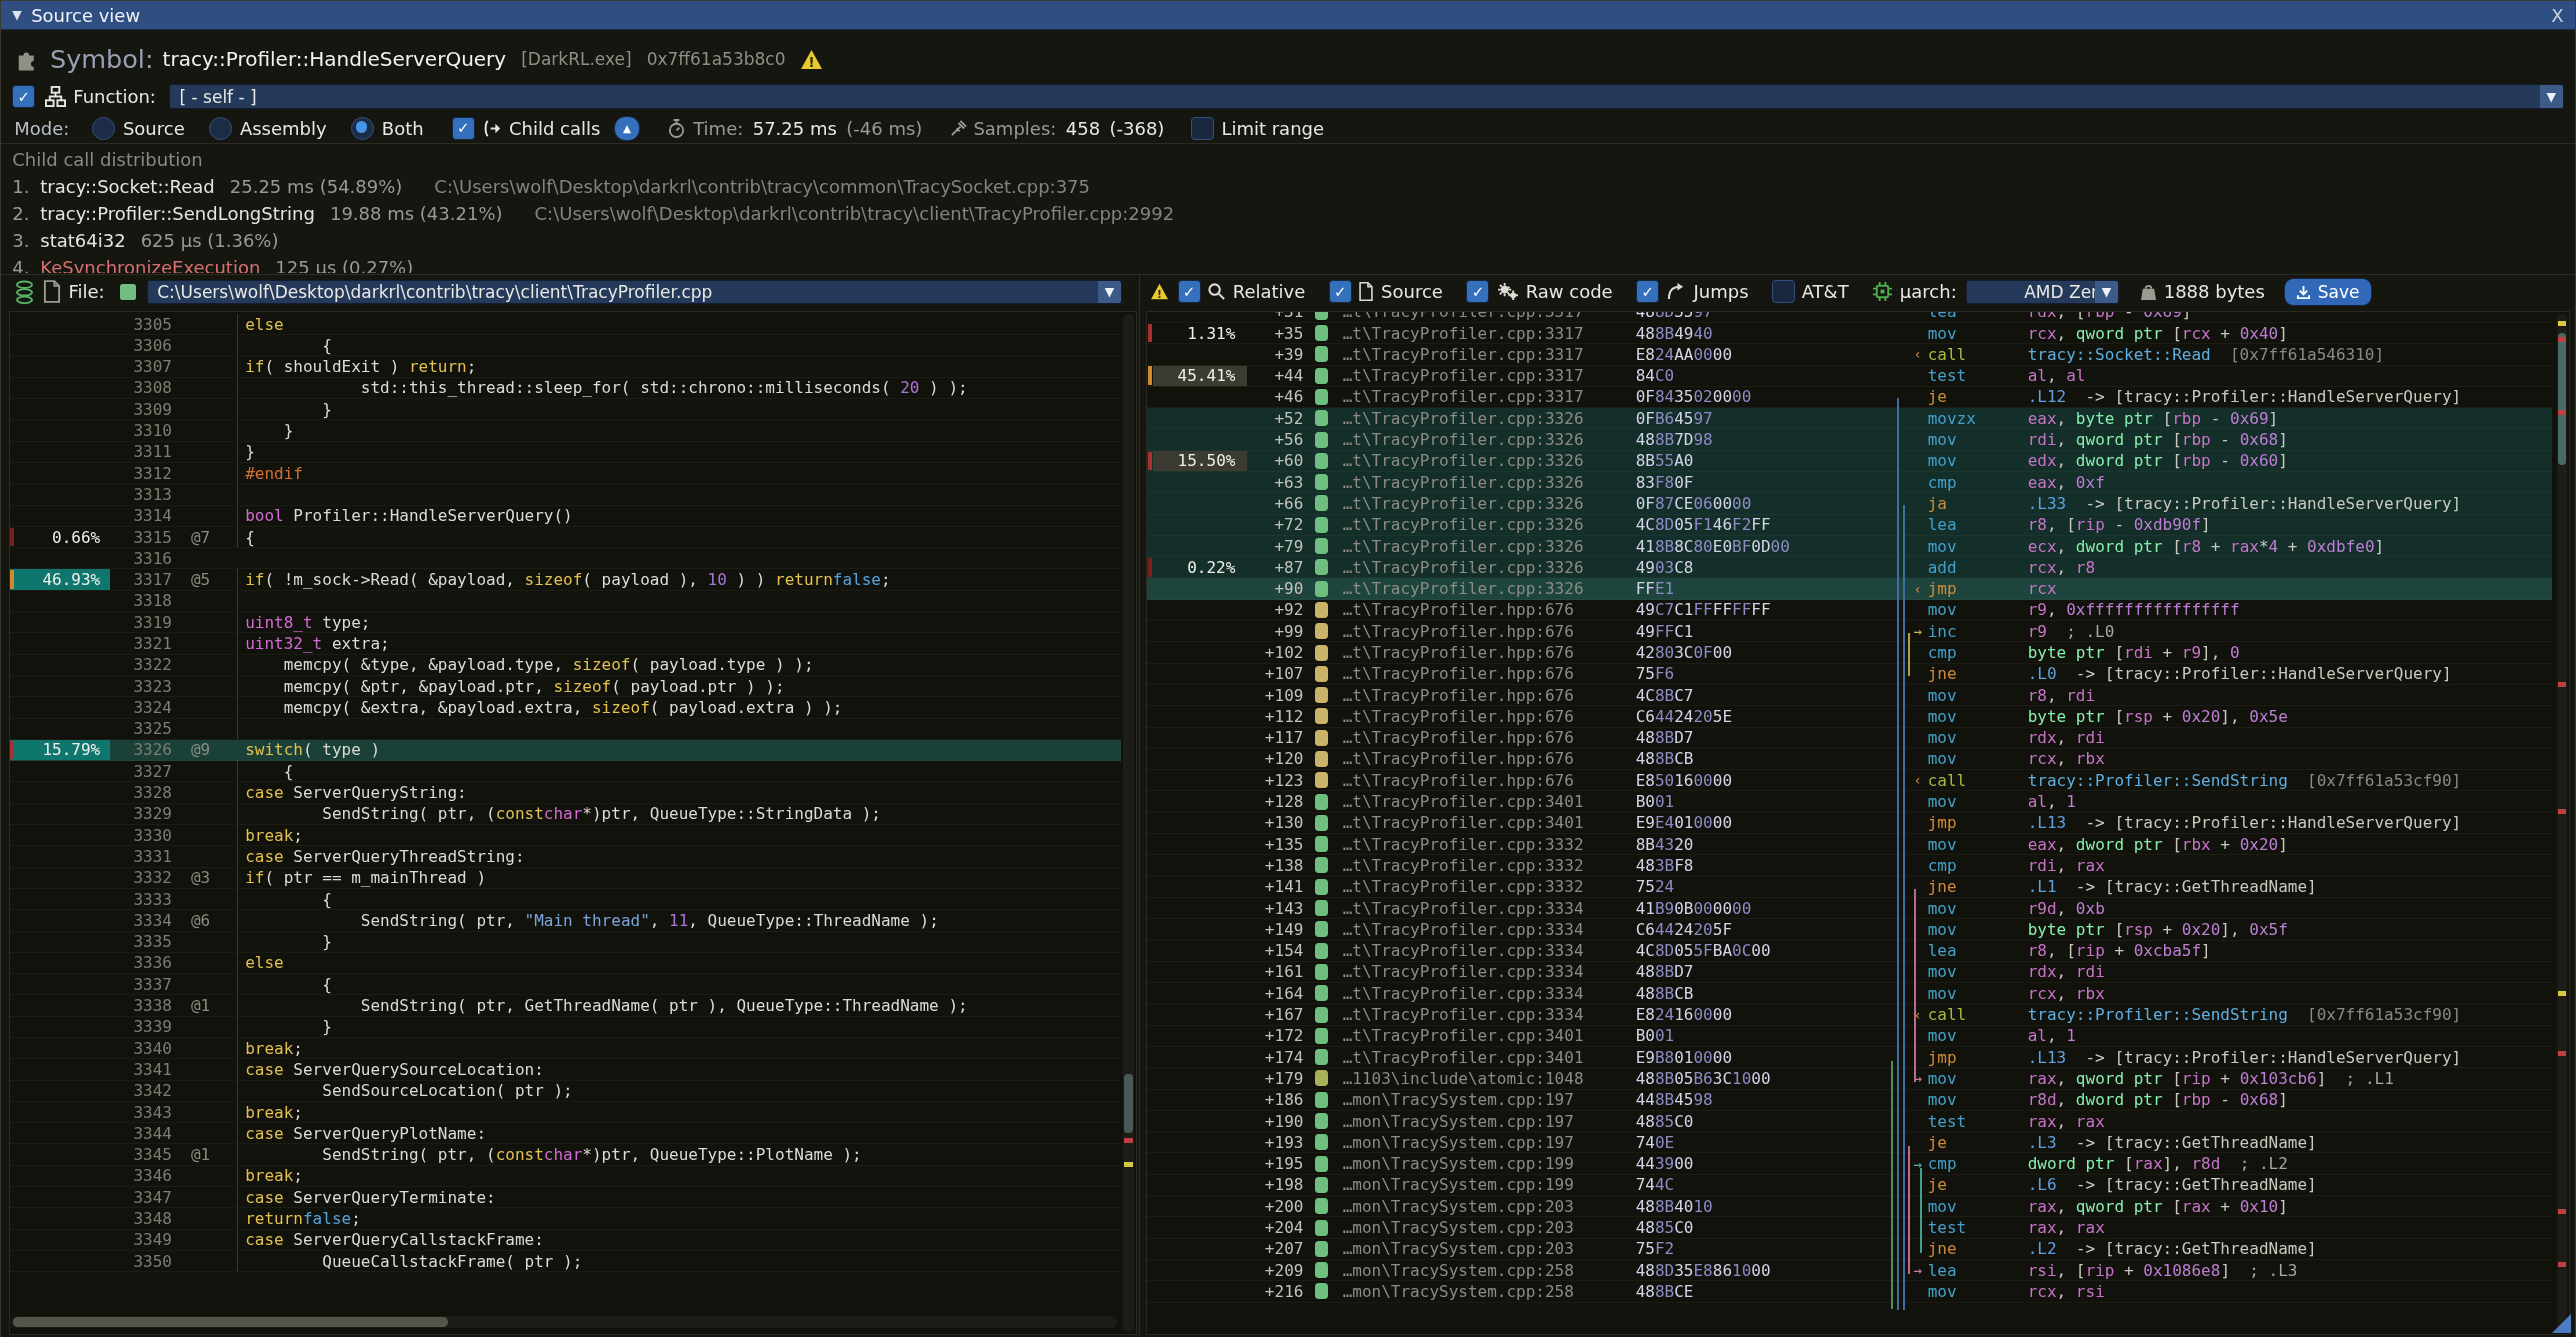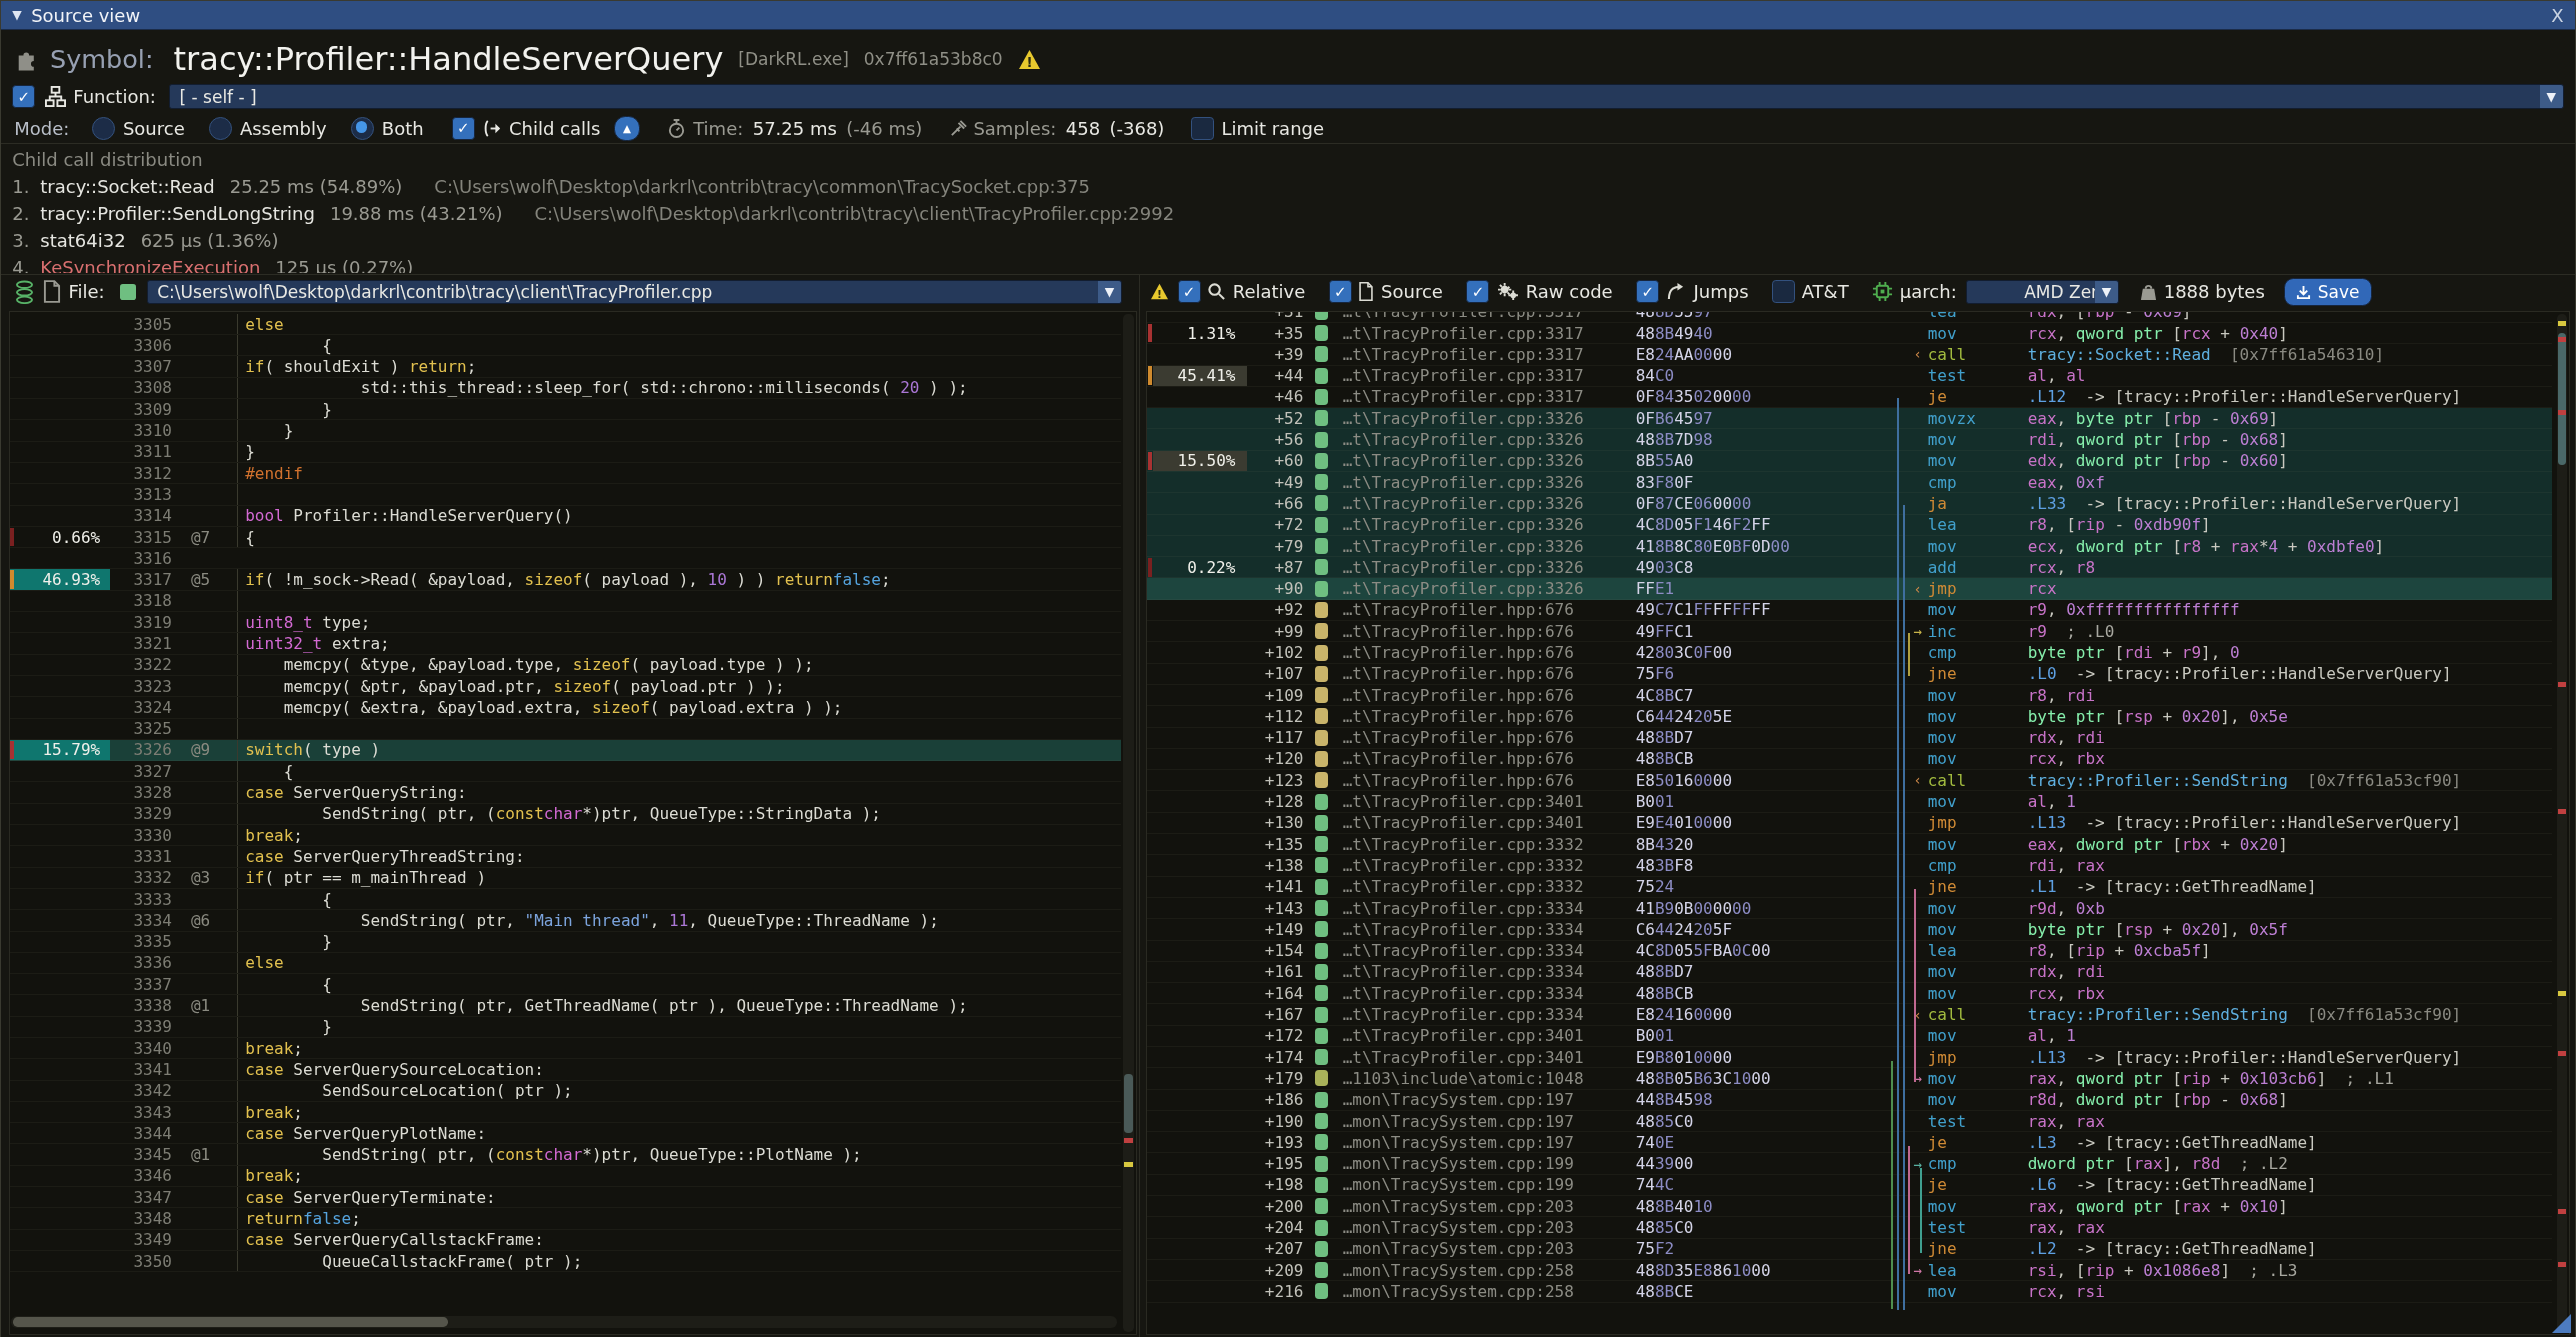--- a/index.html
+++ b/index.html
@@ -7,21 +7,21 @@
        font-family:"DejaVu Sans",sans-serif;color:#e8e8e3;border:0.9px solid #3a3a30;box-sizing:border-box;}
   .mono{font-family:"DejaVu Sans Mono",monospace;}
   
   .titlebar{position:absolute;left:0;top:0;right:0;height:28px;background:#2f4e82;border-bottom:0.9px solid #1b2c4a;
             display:flex;align-items:center;padding:0 11.3px;font-size:18px;color:#f2f4f8;}
   .titlebar .tri{font-size:12.3px;margin-right:9.4px;color:#dfe6f2;}
   .titlebar .close{margin-left:auto;color:#c9d3e2;font-size:18px;cursor:default;}
   
   .symrow{position:absolute;left:13.2px;top:38px;height:40px;display:flex;align-items:center;}
   .symlabel{color:#97a0b2;font-size:25.5px;margin-left:9.4px;}
-  .symname{color:#f2f2ee;font-size:32px;margin-left:20px;}
+  .symname{color:#f2f2ee;font-size:20px;margin-left:9px;}
   .symmod,.symaddr{color:#8f8f86;font-size:17px;margin-left:15px;}
   
   .fnrow{position:absolute;left:11.3px;top:83px;right:11.3px;height:25.5px;display:flex;align-items:center;}
   .fnlabel{font-size:18px;margin-left:7.6px;}
   .combo{height:24.6px;background:#25395a;border:0.9px solid #121d30;border-radius:2.8px;display:flex;align-items:center;
          font-size:17px;color:#e9e9e4;padding-left:9.4px;position:relative;box-sizing:border-box;}
   .combo .cap{position:absolute;right:0;top:0;bottom:0;width:23px;background:#3d5b88;border-radius:0 2.8px 2.8px 0;
               display:flex;align-items:center;justify-content:center;color:#eef2f8;font-size:12.3px;}
   .fncombo{flex:1;margin-left:13.2px;}
   
@@ -705,21 +705,21 @@
           </span>
     <span class="ar-loc">…t\TracyProfiler.cpp:3326</span>
     <span class="ar-bytes"><span class="b0">8B</span><span class="b1">55</span><span class="b0">A0</span></span>
     <span class="ar-jump"></span>
     <span class="ar-mn mn-op">mov</span>
     <span class="ar-ops"><span class="t-reg">edx</span>, <span class="t-ptr">dword ptr</span> [<span class="t-reg">rbp</span> - <span class="t-num">0x60</span>]</span>
   </div>
         <div class="arow ctx">
     <span class="ar-bar"></span>
     <span class="ar-pct"></span>
-    <span class="ar-off">+49</span>
+    <span class="ar-off">+63</span>
     <span class="ar-ico">
             <i style="background:#6fbf81"></i>
           </span>
     <span class="ar-loc">…t\TracyProfiler.cpp:3326</span>
     <span class="ar-bytes"><span class="b0">83</span><span class="b1">F8</span><span class="b0">0F</span></span>
     <span class="ar-jump"></span>
     <span class="ar-mn mn-op">cmp</span>
     <span class="ar-ops"><span class="t-reg">eax</span>, <span class="t-num">0xf</span></span>
   </div>
         <div class="arow ctx">

